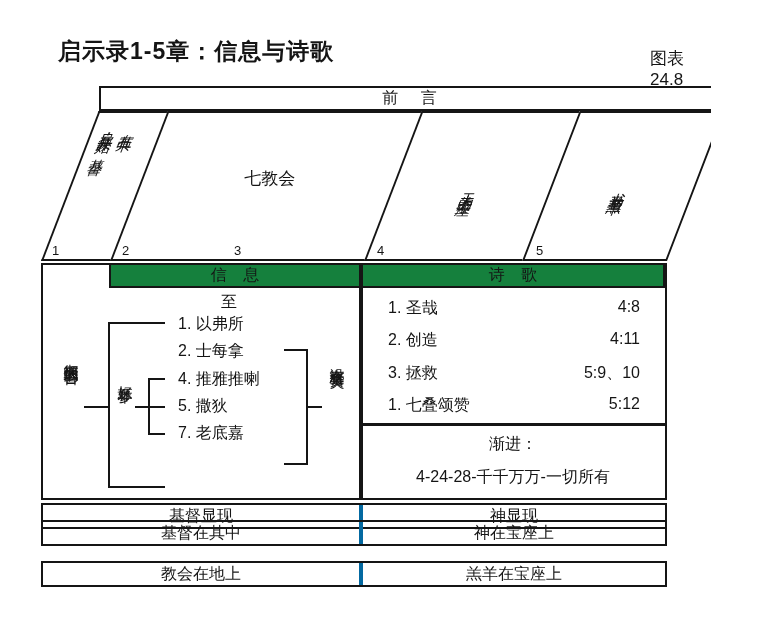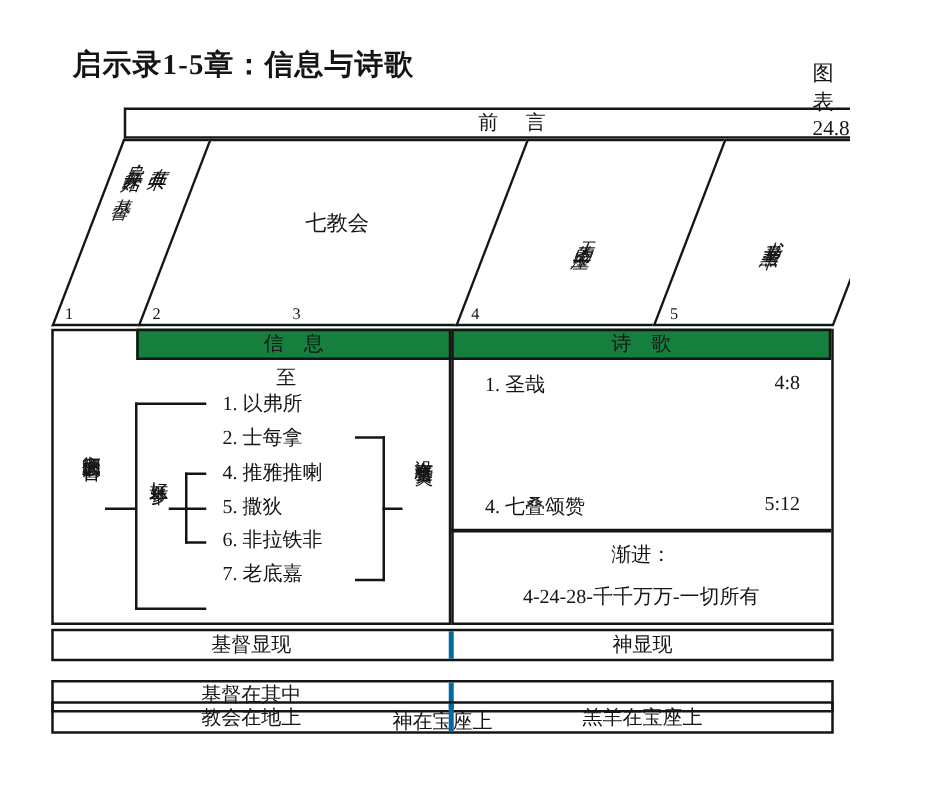--- a/index.html
+++ b/index.html
@@ -1,18 +1,18 @@
 <!DOCTYPE html>
 <html><head>
 <meta charset="utf-8">
 <style>
   html,body{margin:0;padding:0;background:#fff;}
   .stage{
     position:relative;width:680px;height:628px;background:#fff;overflow:hidden;
-    font-family:Liberation Serif, serif;color:#151515;
+    font-family:Liberation Sans, sans-serif;color:#151515;padding-left:31px;
   }
   .abs{position:absolute;}
   .title{left:58px;top:36px;font-size:23px;font-weight:bold;letter-spacing:1px;}
   .chartnum{left:650px;top:47px;font-size:17px;}
   .preface{
     left:99px;top:86px;width:621px;height:25px;border:2px solid #151515;box-sizing:border-box;
     display:flex;align-items:center;justify-content:center;font-size:16px;letter-spacing:9px;text-indent:9px;
   }
   
   .band-col{
@@ -99,21 +99,20 @@
     <span>诗 歌</span>
   </div>
 
   <div class="abs to-label">至</div>
 
   <div class="abs church-list">
     <div>1. 以弗所</div>
     <div>2. 士每拿</div>
     <div>4. 推雅推喇</div>
     <div>5. 撒狄</div>
-    <div>6. 非拉铁非</div>
     <div>7. 老底嘉</div>
   </div>
 
   <div class="abs vlabel" style="left:63px;top:352px;">彻底毁灭的警告</div>
   <div class="abs vlabel" style="left:117px;top:374px;">好坏参半</div>
   <div class="abs vlabel" style="left:329px;top:356px;">没有资格赞美</div>
 
   <div class="line" style="left:108px;top:322px;width:2px;height:166px;"></div>
   <div class="line" style="left:108px;top:322px;width:57px;height:2px;"></div>
   <div class="line" style="left:108px;top:486px;width:57px;height:2px;"></div>
@@ -128,34 +127,42 @@
   <div class="line" style="left:284px;top:349px;width:24px;height:2px;"></div>
   <div class="line" style="left:284px;top:463px;width:24px;height:2px;"></div>
   <div class="line" style="left:306px;top:406px;width:16px;height:2px;"></div>
 
   <div class="abs songs">
     <div class="song-row">
       <span>1. 圣哉</span>
       <span>4:8</span>
     </div>
     <div class="song-row">
-      <span>4. 七叠颂赞</span>
+      <span>2. 创造</span>
+      <span>4:11</span>
+    </div>
+    <div class="song-row">
+      <span>3. 拯救</span>
+      <span>5:9、10</span>
+    </div>
+    <div class="song-row">
+      <span>1. 七叠颂赞</span>
       <span>5:12</span>
     </div>
   </div>
 
   <div class="abs prog-divider"></div>
   <div class="abs prog-title">渐进：</div>
   <div class="abs prog-value">4-24-28-千千万万-一切所有</div>
 
   <div class="brow" style="top:503px;">
     <div class="cell-l">基督显现</div>
     <div class="cell-r">神显现</div>
   </div>
-  <div class="brow" style="top:544px;flex-direction:column;">
+  <div class="brow" style="top:520px;">
     <div class="cell-l">基督在其中</div>
     <div class="cell-r">神在宝座上</div>
   </div>
   <div class="brow" style="top:561px;">
     <div class="cell-l">教会在地上</div>
     <div class="cell-r">羔羊在宝座上</div>
   </div>
 
 </div>
 

